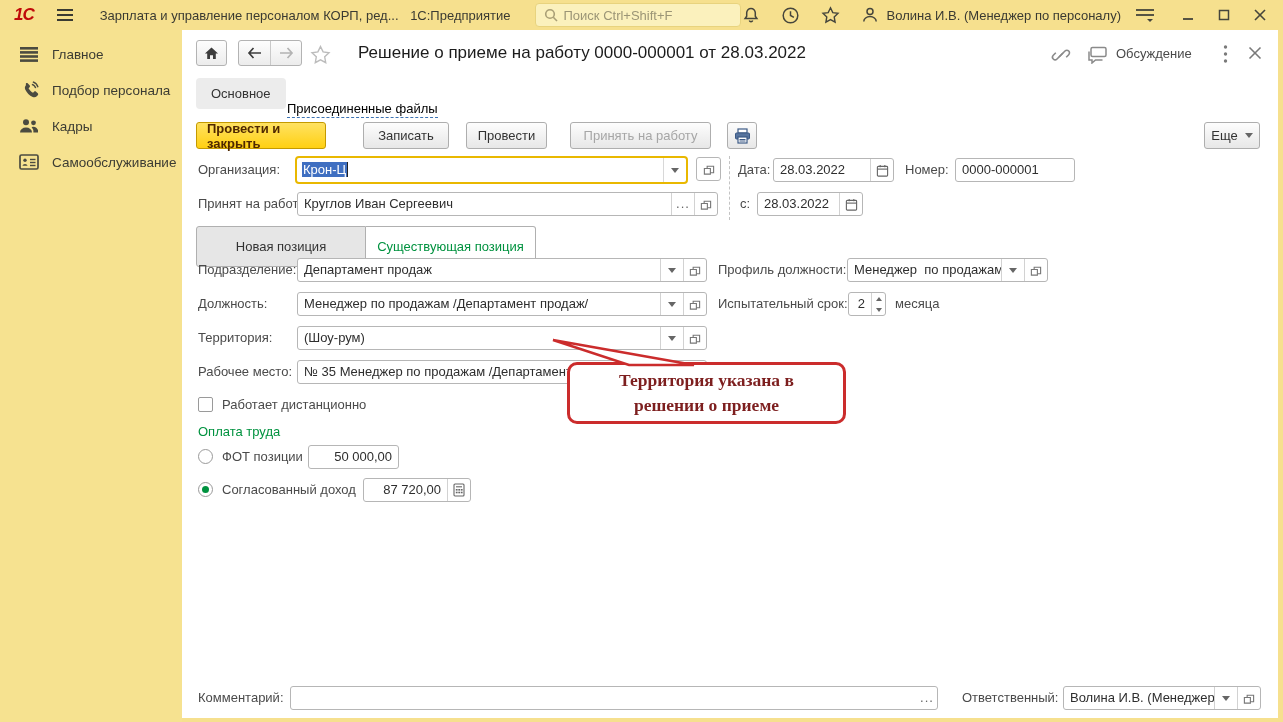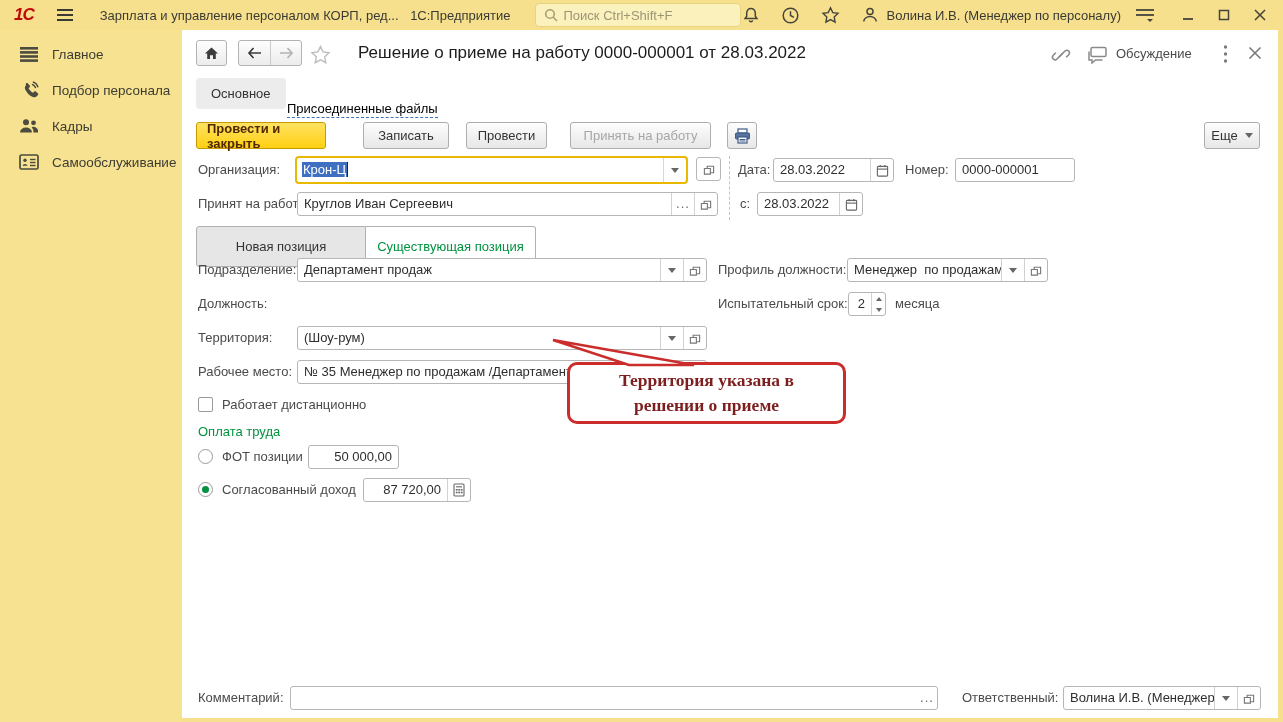--- a/index.html
+++ b/index.html
@@ -397,20 +397,32 @@
         </div>
       <div class="fbtn">
         <svg width="12" height="12" viewBox="0 0 13 13" fill="#fff" stroke="#777" stroke-width="1.2">
             <path d="M4.5 3.5 h7 v7 h-7 z"></path>
             <path d="M1.5 6 h6.5 v6 h-6.5 z"></path>
           </svg>
       </div>
     </div>
 
     <div class="lab" style="left:16px; top:262px;">Должность:</div>
+    <div class="field" style="left:115px; top:262px; width:410px;">
+      <div class="txt">Менеджер по продажам /Департамент продаж/</div>
+      <div class="fbtn">
+          <span class="dd"></span>
+        </div>
+      <div class="fbtn">
+        <svg width="12" height="12" viewBox="0 0 13 13" fill="#fff" stroke="#777" stroke-width="1.2">
+            <path d="M4.5 3.5 h7 v7 h-7 z"></path>
+            <path d="M1.5 6 h6.5 v6 h-6.5 z"></path>
+          </svg>
+      </div>
+    </div>
     <div class="lab" style="left:536px; top:262px;">Испытательный срок:</div>
     <div class="field" style="left:666px; top:262px; width:38px;">
       <div class="txt right">2</div>
       <div class="spin">
         <div>
             <span class="tri-up"></span>
           </div>
         <div>
             <span class="tri-dn"></span>
           </div>

